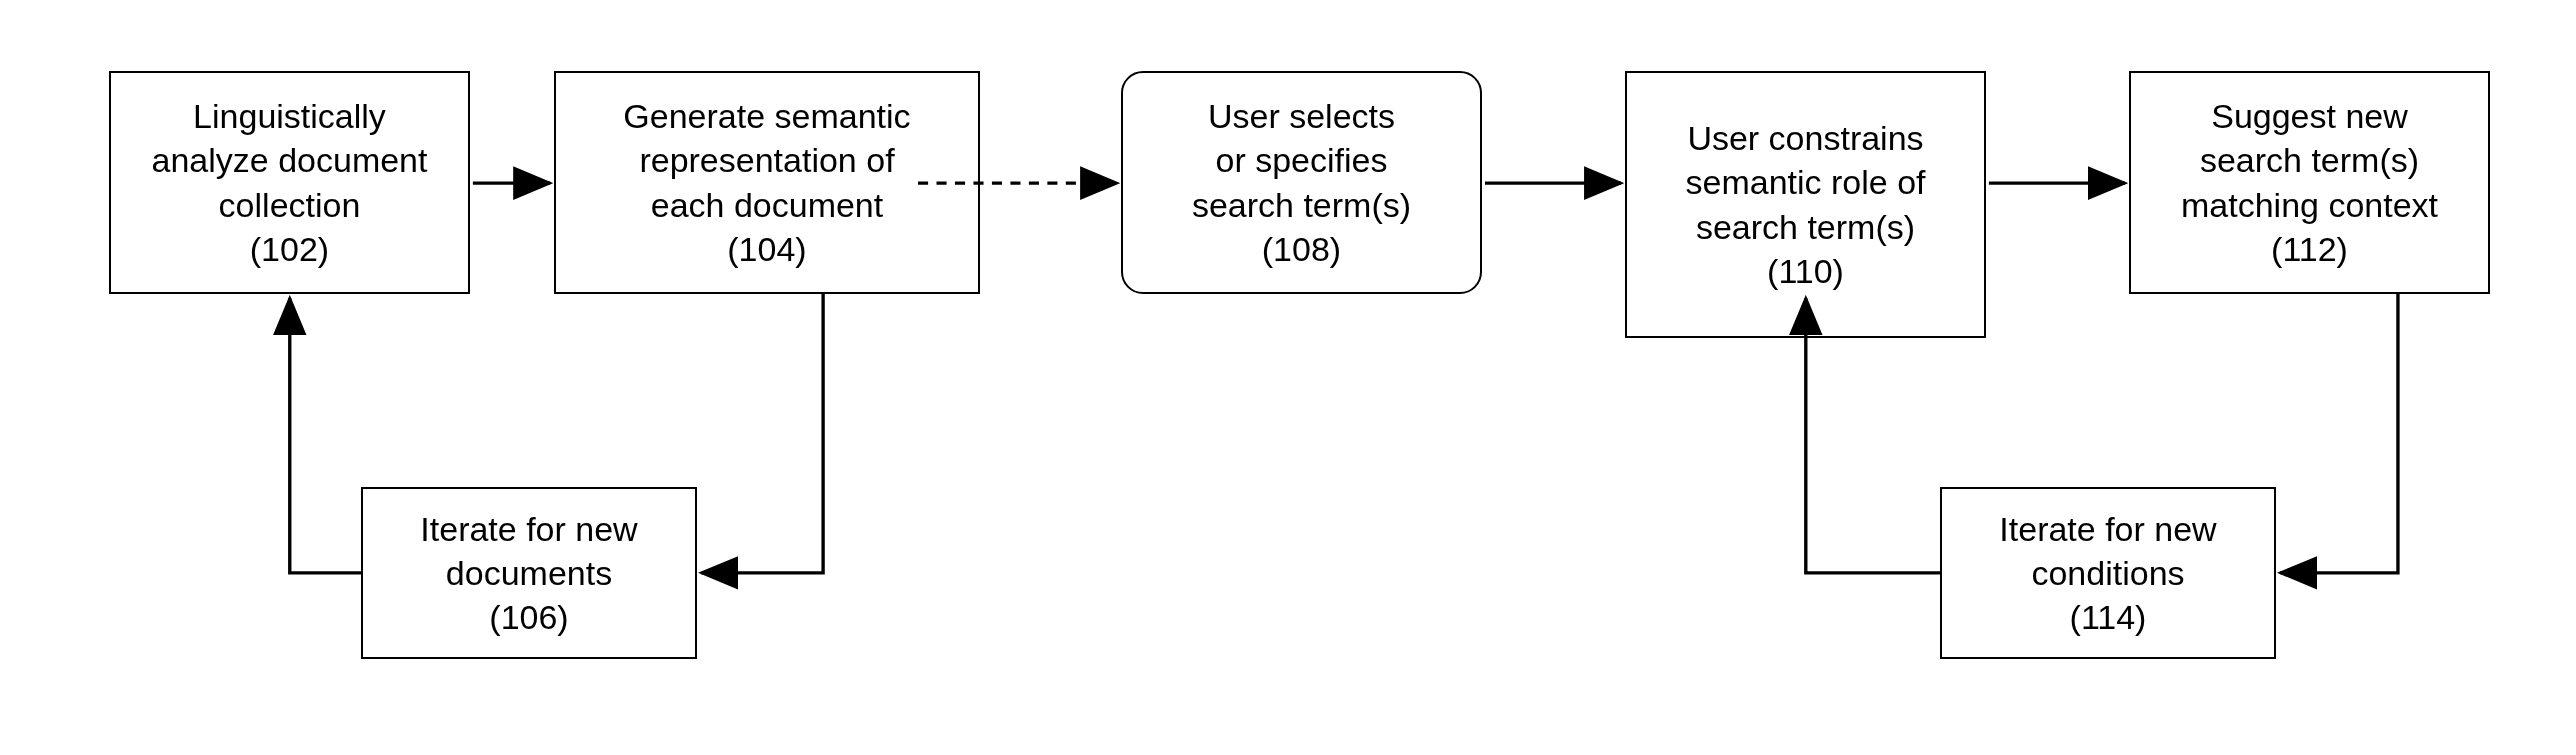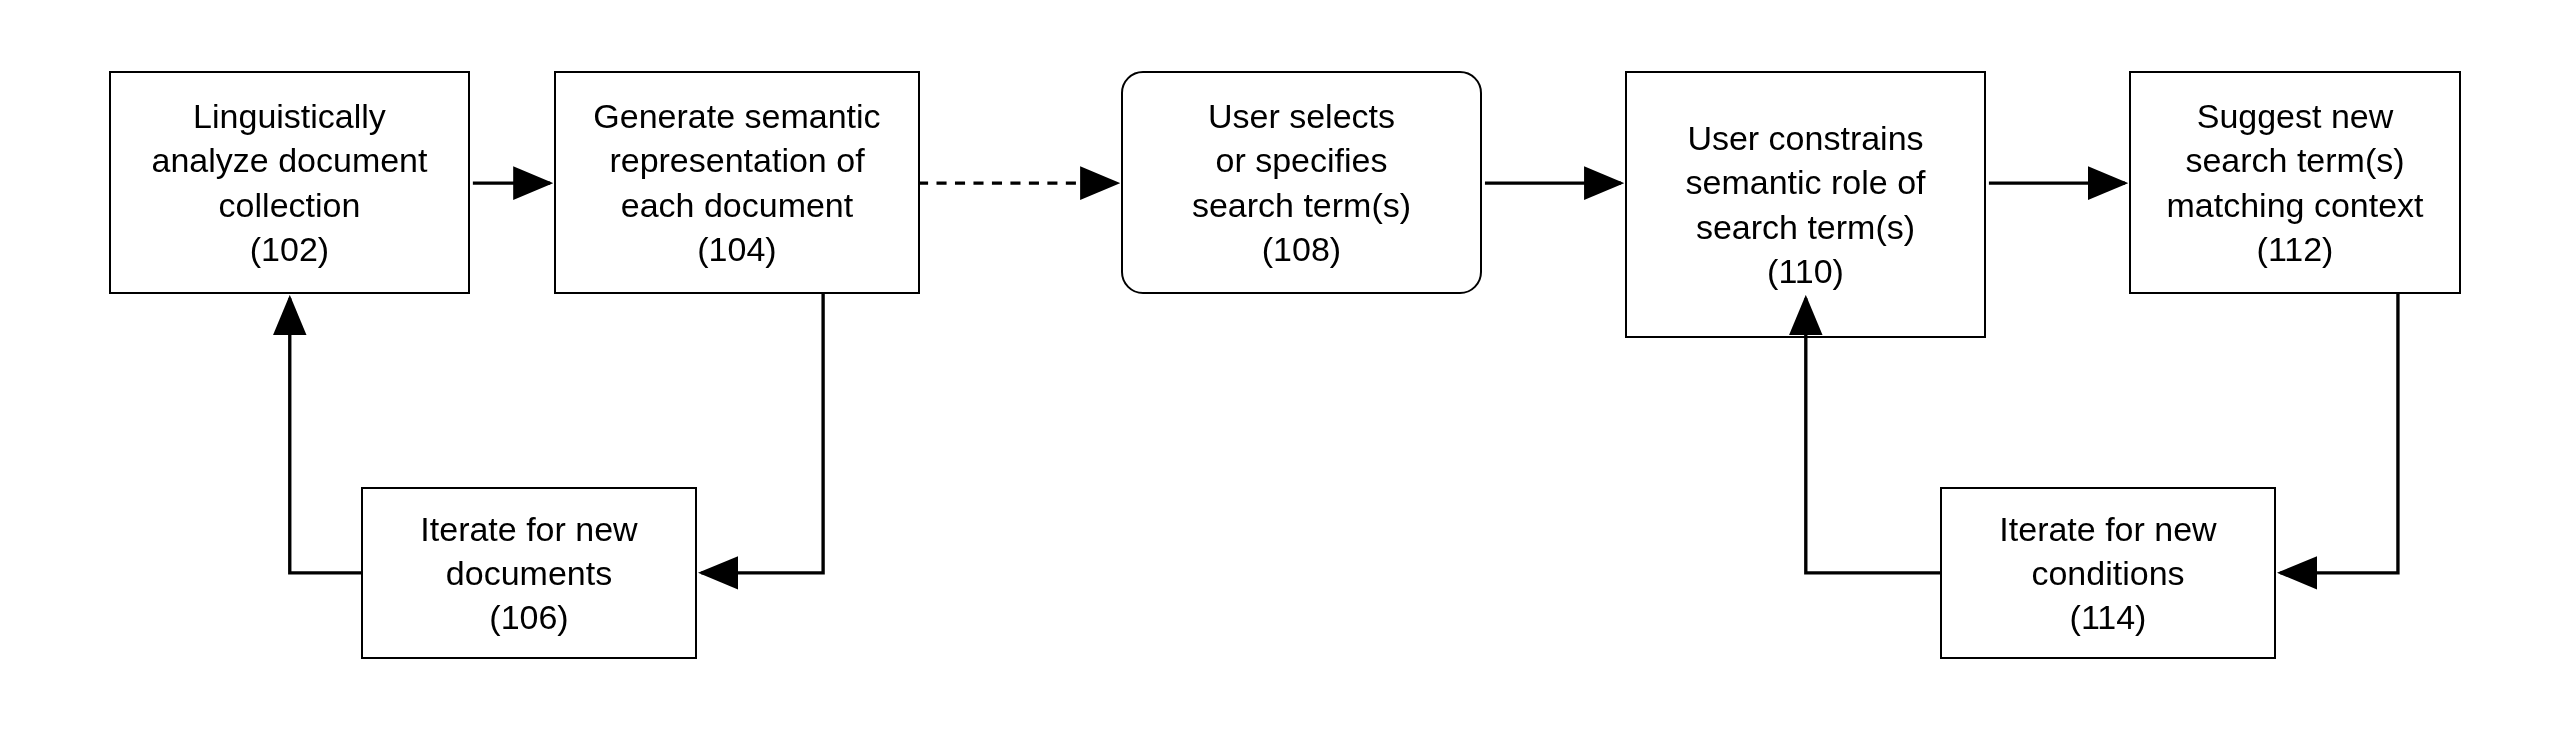--- a/index.html
+++ b/index.html
@@ -39,21 +39,21 @@
 </head>
 <body>
 
 <div class="box" style="left:109px; top:71px; width:361px; height:223px;">
   <div class="box-content">Linguistically
 analyze document
 collection
 (102)</div>
 </div>
 
-<div class="box" style="left:554px; top:71px; width:366px; height:223px;">
+<div class="box" style="left:554px; top:71px; width:426px; height:223px;">
   <div class="box-content">Generate semantic
 representation of
 each document
 (104)</div>
 </div>
 
 <div class="box" style="left:361px; top:487px; width:336px; height:172px;">
   <div class="box-content">Iterate for new
 documents
 (106)</div>
@@ -66,21 +66,21 @@
 (108)</div>
 </div>
 
 <div class="box" style="left:1625px; top:71px; width:361px; height:267px;align-items:center;">
   <div class="box-content">User constrains
 semantic role of
 search term(s)
 (110)</div>
 </div>
 
-<div class="box" style="left:2129px; top:71px; width:332px; height:223px;">
+<div class="box" style="left:2129px; top:71px; width:361px; height:223px;">
   <div class="box-content">Suggest new
 search term(s)
 matching context
 (112)</div>
 </div>
 
 <div class="box" style="left:1940px; top:487px; width:336px; height:172px;">
   <div class="box-content">Iterate for new
 conditions
 (114)</div>

